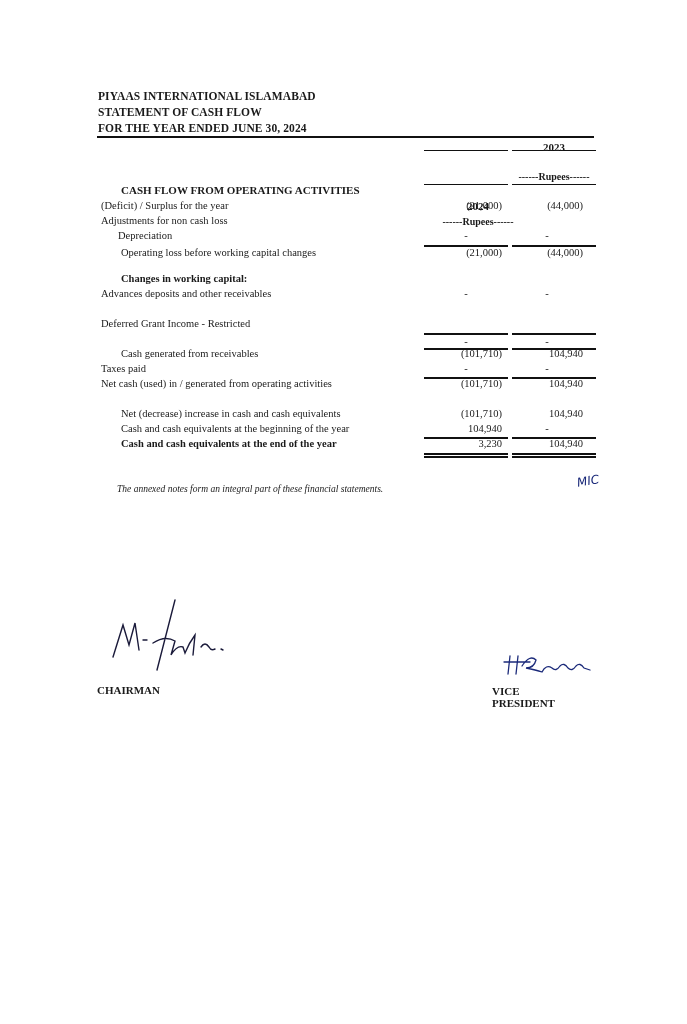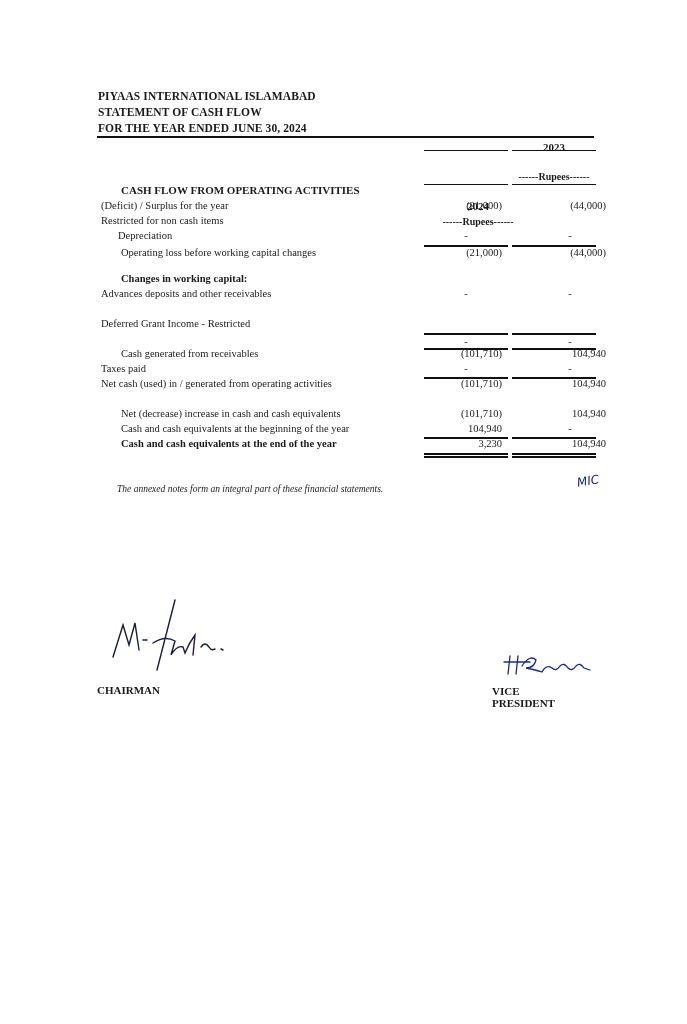--- a/index.html
+++ b/index.html
@@ -19,21 +19,21 @@
   .hline { position: absolute; height: 1px; background: #111; }
   .hline.b { height: 1.5px; }
 
   .row { position: absolute; left: 0; width: 687px; height: 15px; font-size: 10.5px; }
   .lbl { position: absolute; white-space: nowrap; }
   .l0 { left: 98px; margin-left: 23px; }
   .l1 { left: 101px; }
   .l2 { left: 118px; }
   .num { position: absolute; width: 78px; text-align: right; white-space: nowrap; }
   .n24 { left: 424px; }
-  .n23 { left: 528px; }
+  .n23 { left: 505px; }
   .dash { text-align: center; width: 84px; }
   .bold { font-weight: bold; }
   .sec { font-weight: bold; font-size: 11px; }
 
   .note { position: absolute; left: 117px; top: 484px; font-size: 9.5px; font-style: italic; }
   .initials { position: absolute; left: 577px; top: 474px; font-size: 12px; color: #1b2a7a;
               font-family: "DejaVu Sans", sans-serif; font-style: italic; transform: rotate(-10deg); }
 
   .sig { position: absolute; }
   .sig-chair { left: 105px; top: 595px; width: 140px; height: 90px; }
@@ -65,21 +65,21 @@
     <span class="lbl l0 sec">CASH FLOW FROM OPERATING ACTIVITIES</span>
   </div>
 
   <div class="row" style="top:200px;">
     <span class="lbl l1">(Deficit) / Surplus for the year</span>
     <span class="num n24">(21,000)</span>
     <span class="num n23">(44,000)</span>
   </div>
 
   <div class="row" style="top:215px;">
-    <span class="lbl l1">Restricted for non cash items</span>
+    <span class="lbl l1">Adjustments for non cash loss</span>
   </div>
 
   <div class="row" style="top:230px;">
     <span class="lbl l2">Depreciation</span>
     <span class="num n24 dash">-</span>
     <span class="num n23 dash">-</span>
   </div>
   <div class="hline b" style="left:424px; top:245px; width:84px;"></div>
   <div class="hline b" style="left:512px; top:245px; width:84px;"></div>
 

